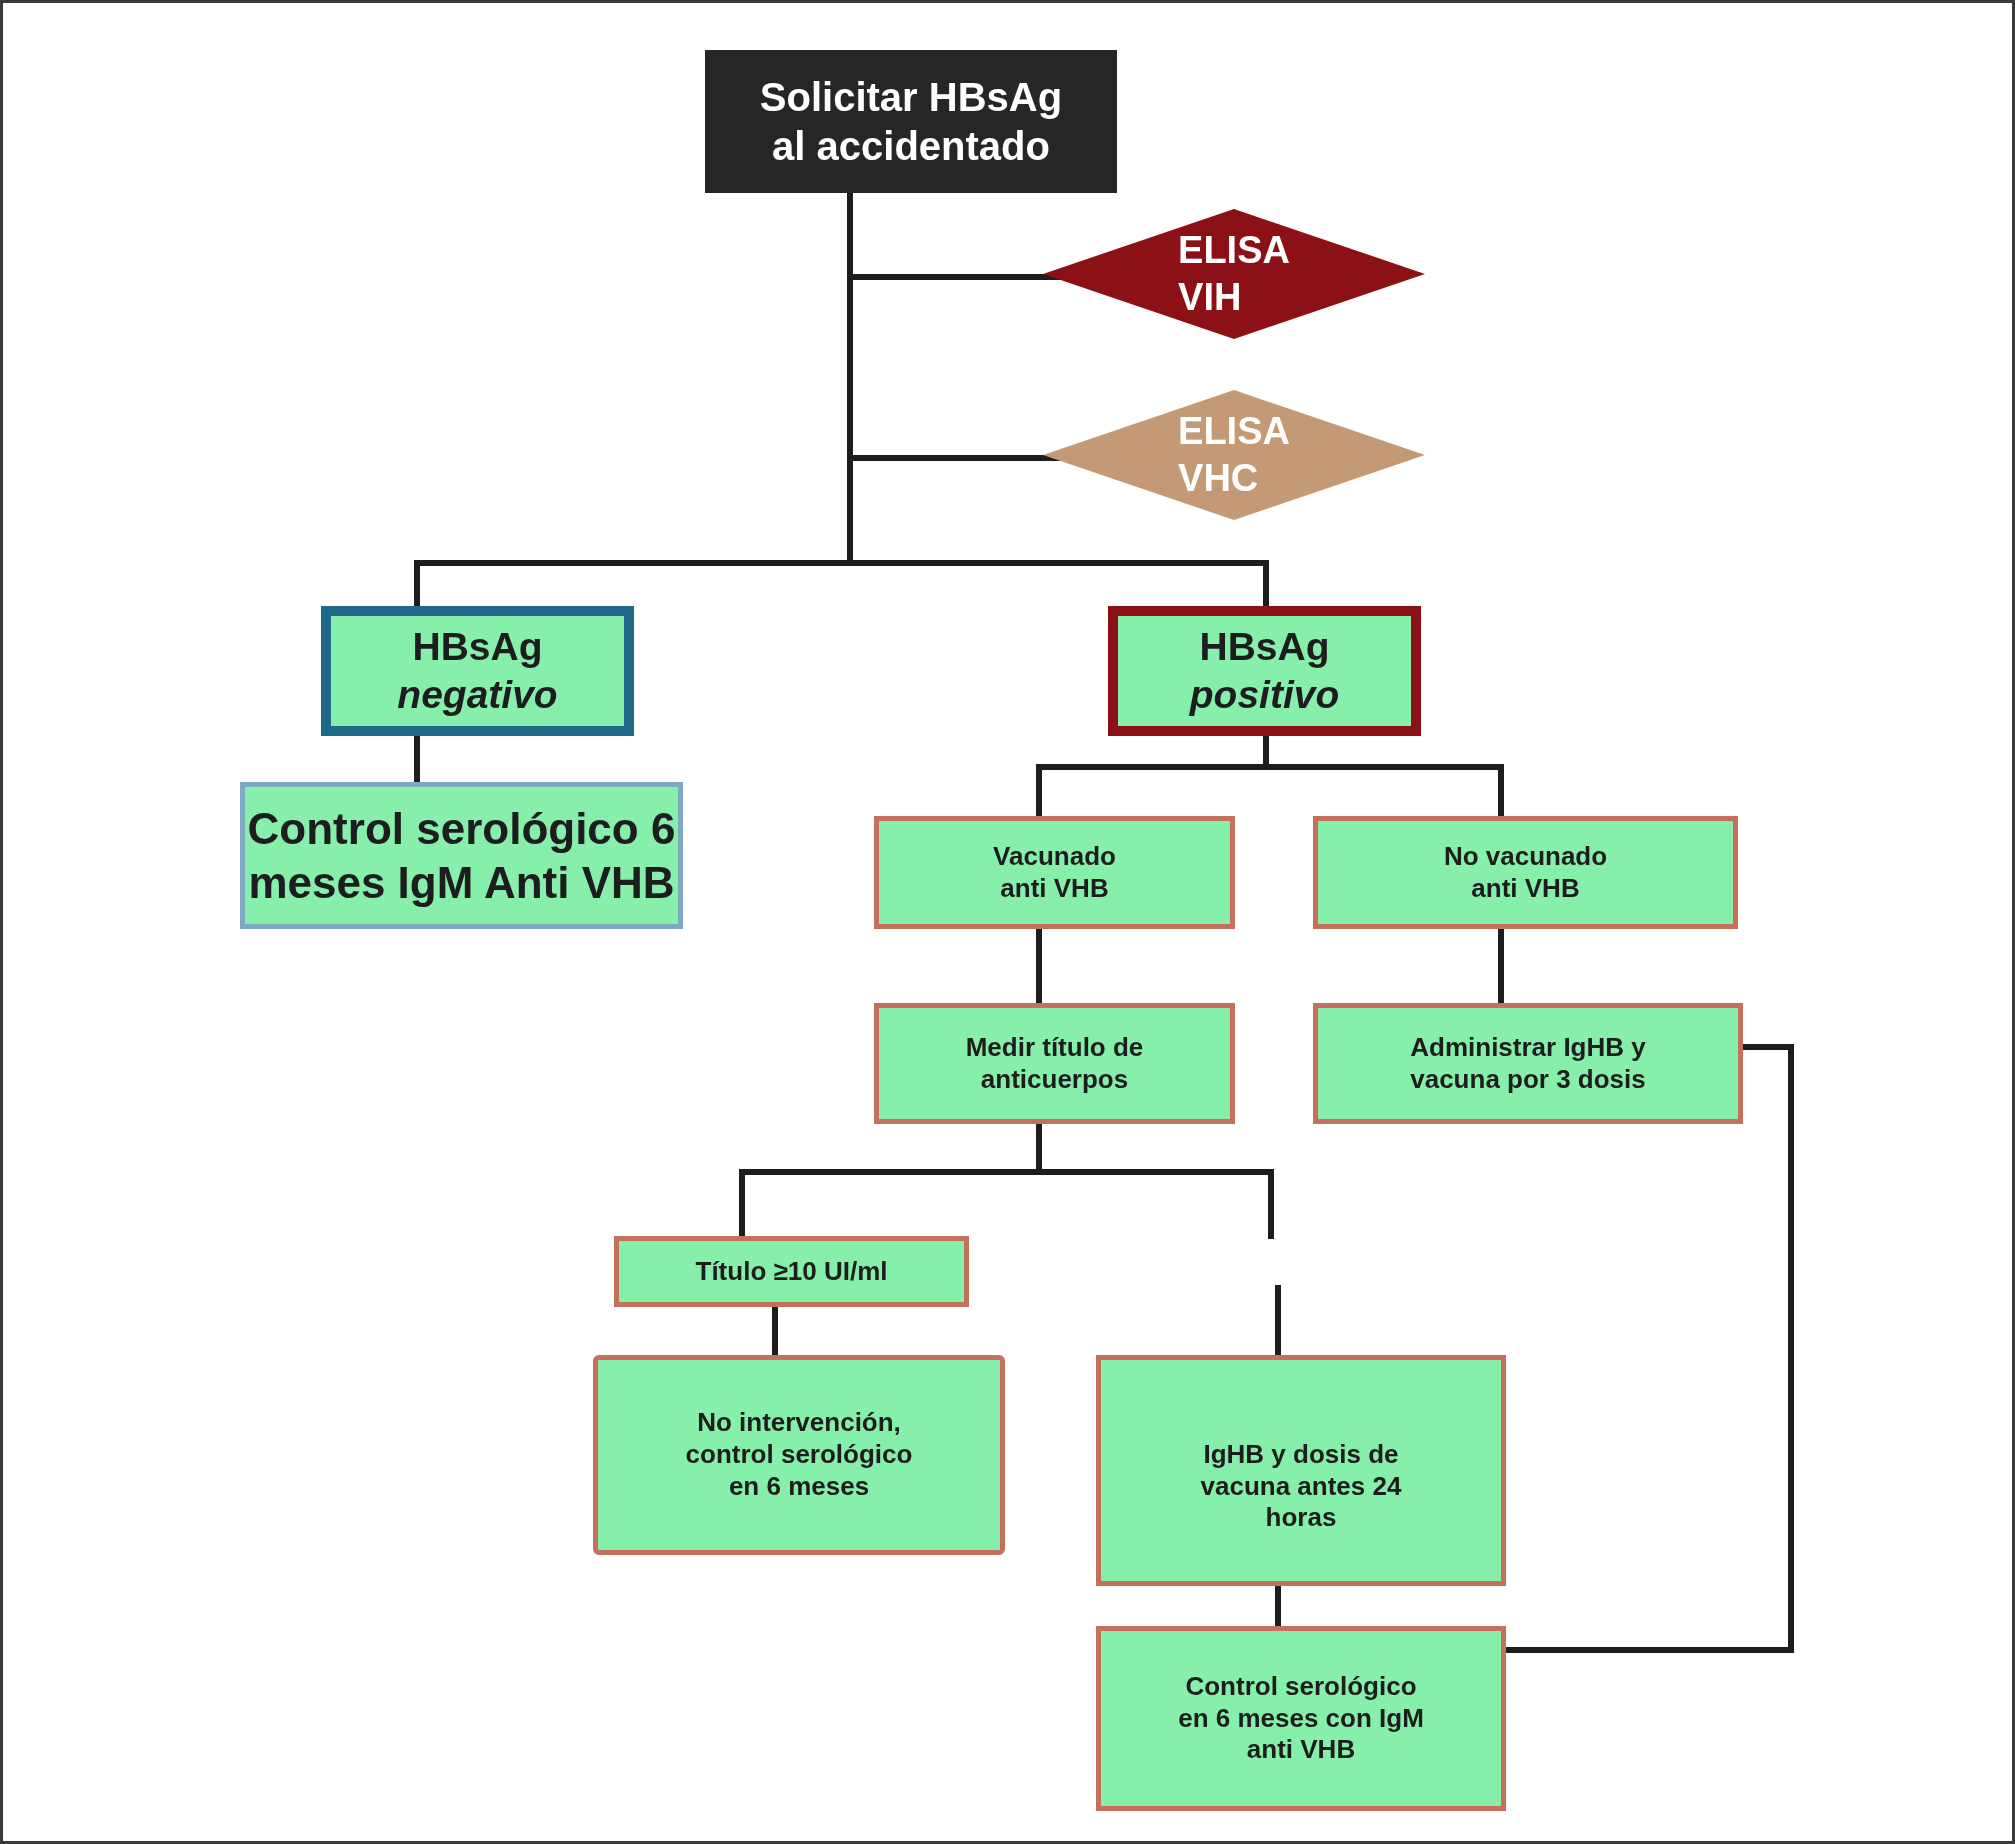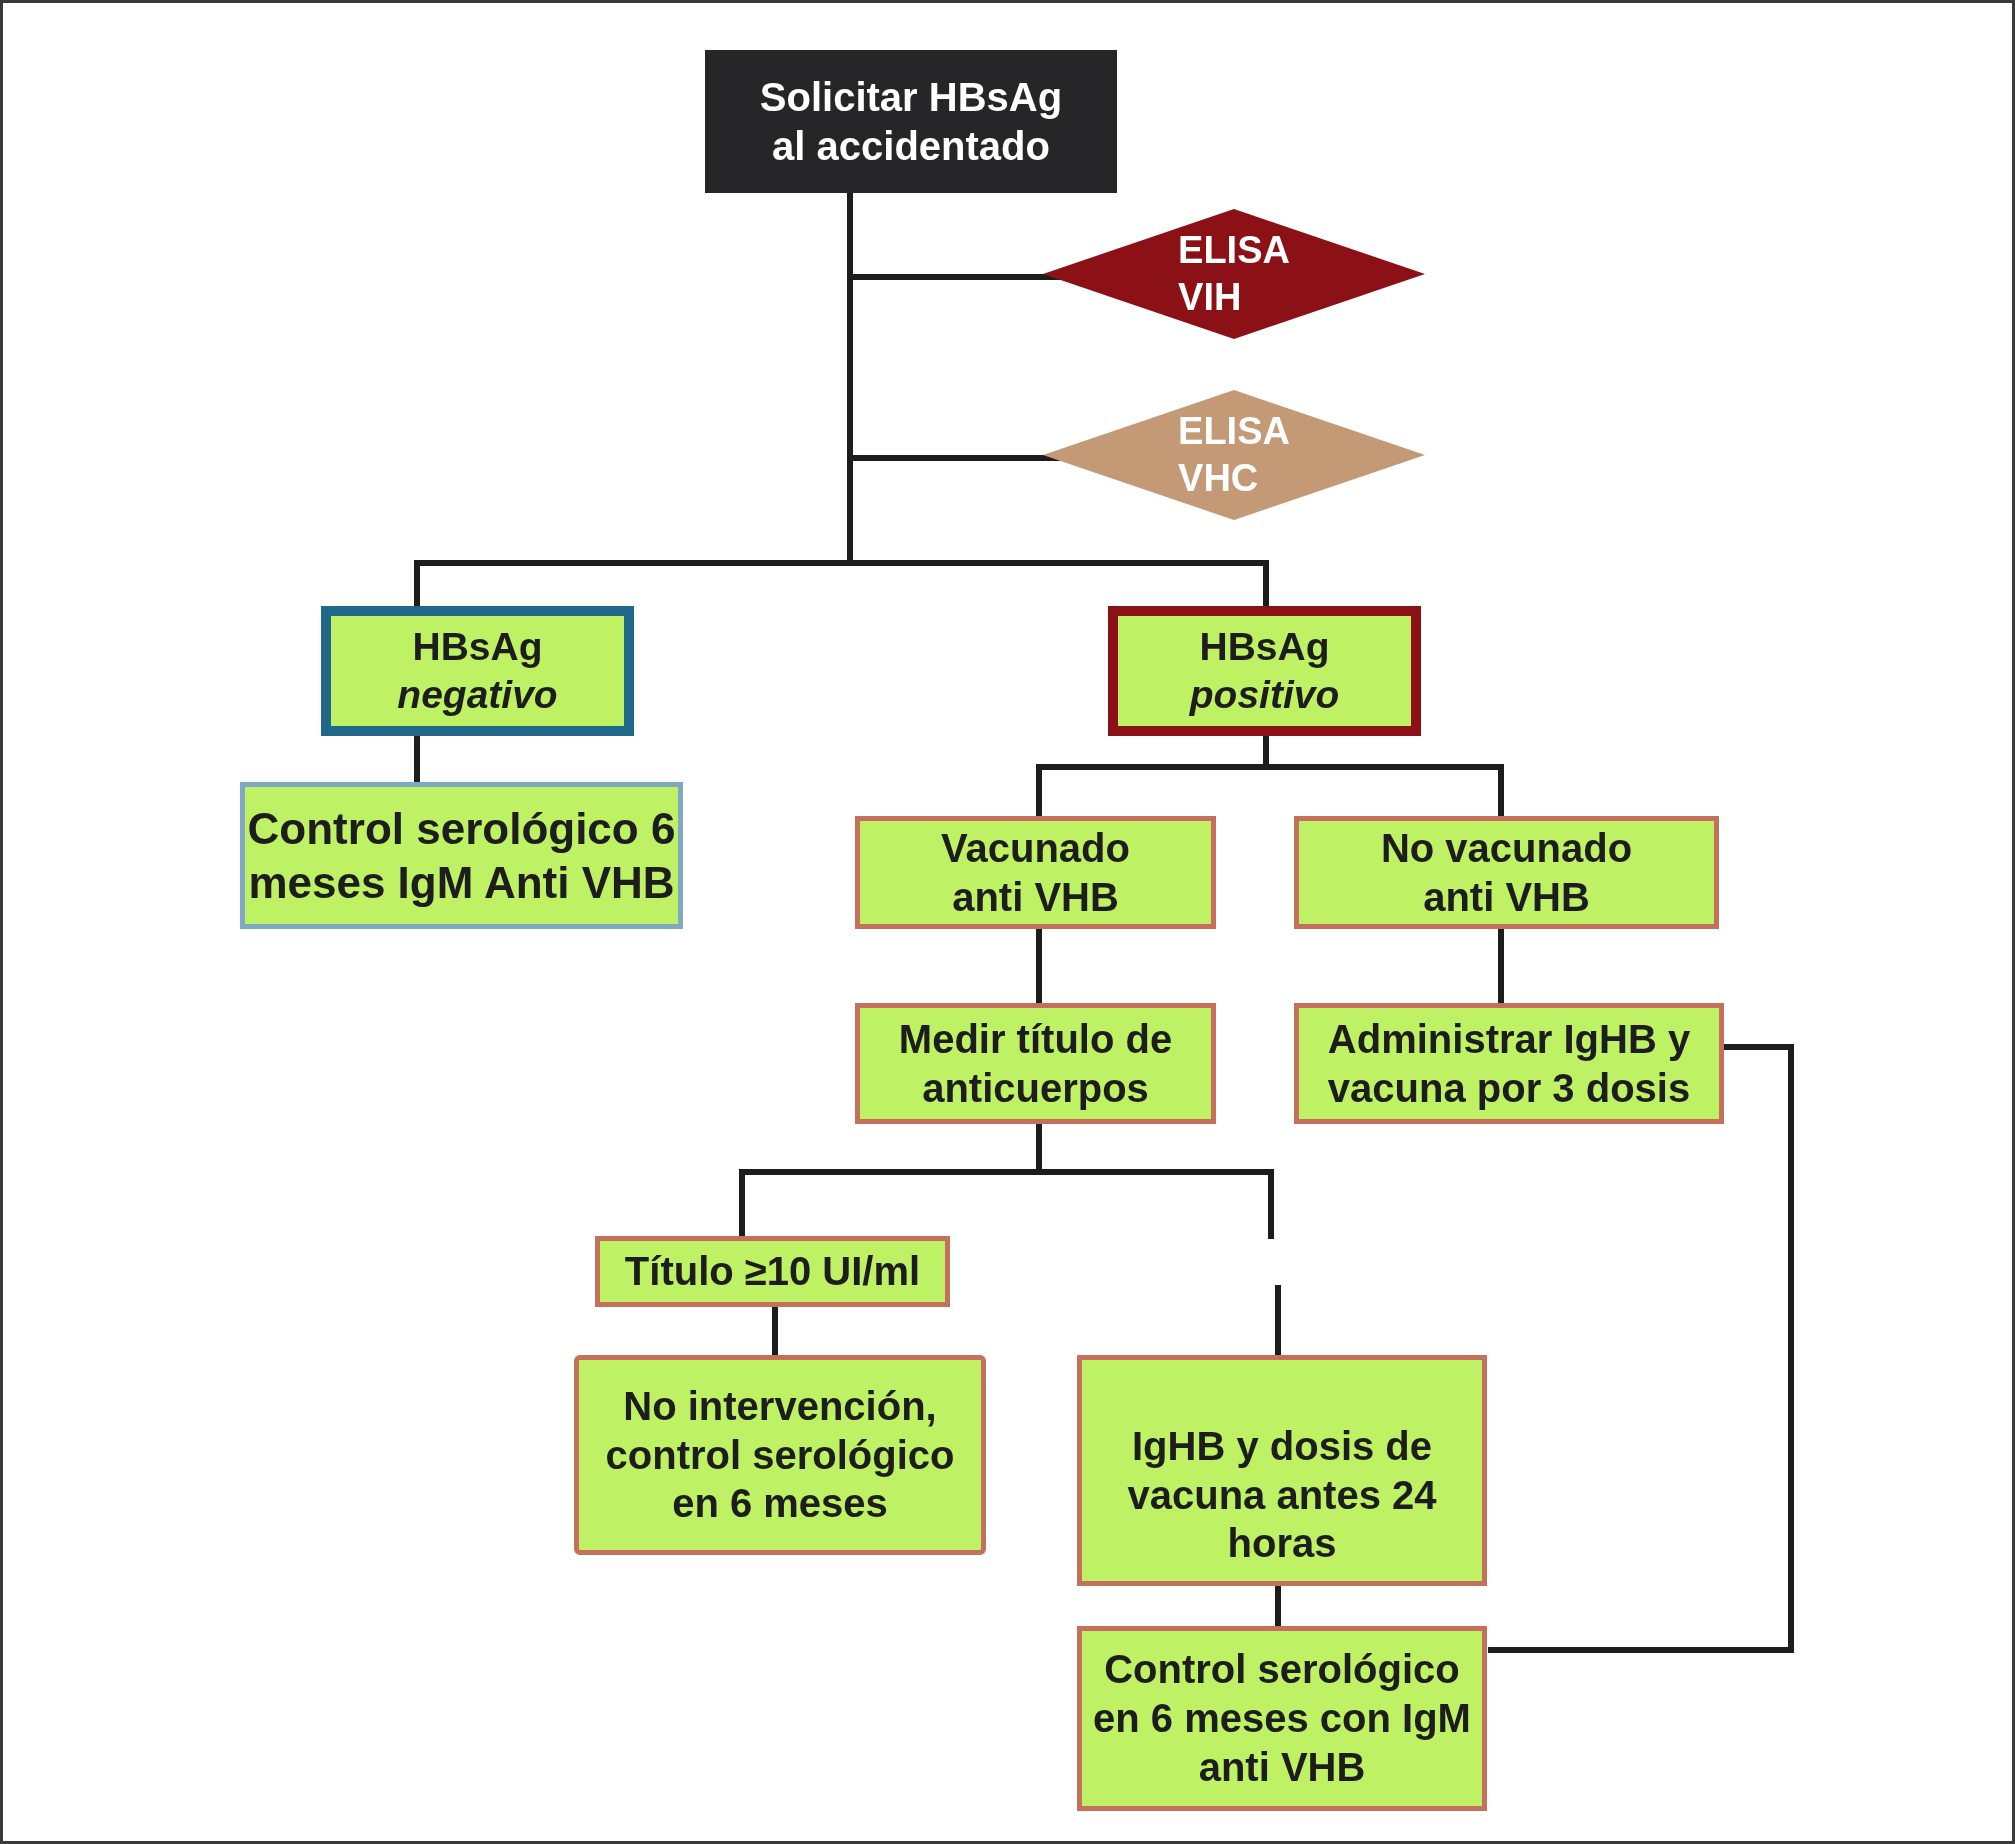--- a/index.html
+++ b/index.html
@@ -23,21 +23,21 @@
   
   .node {
     position: absolute;
     box-sizing: border-box;
     display: flex;
     align-items: center;
     justify-content: center;
     text-align: center;
     color: #1d1d1d;
     line-height: 1.22;
-    background: #bef264;
+    background: #86efac;
     z-index: 5;
   }
   .node .txt {
     width: 100%;
     white-space: pre-line;
   }
 
   
   .n-start {
     background: #262628;
@@ -57,21 +57,22 @@
     font-size: 44px;
   }
   .n-darkred {
     border: 10.8px solid #8c1117;
     font-weight: bold;
     font-size: 39px;
   }
   .n-salmon {
     border: 5.1px solid #c4705c;
     font-weight: bold;
-    font-size: 40px;
+    font-size: 26px;
+    margin-left: 19px;
   }
   .italic-line { font-style: italic; }
 
   
   .diamond {
     position: absolute;
     display: flex;
     align-items: center;
     justify-content: center;
     color: #ffffff;

